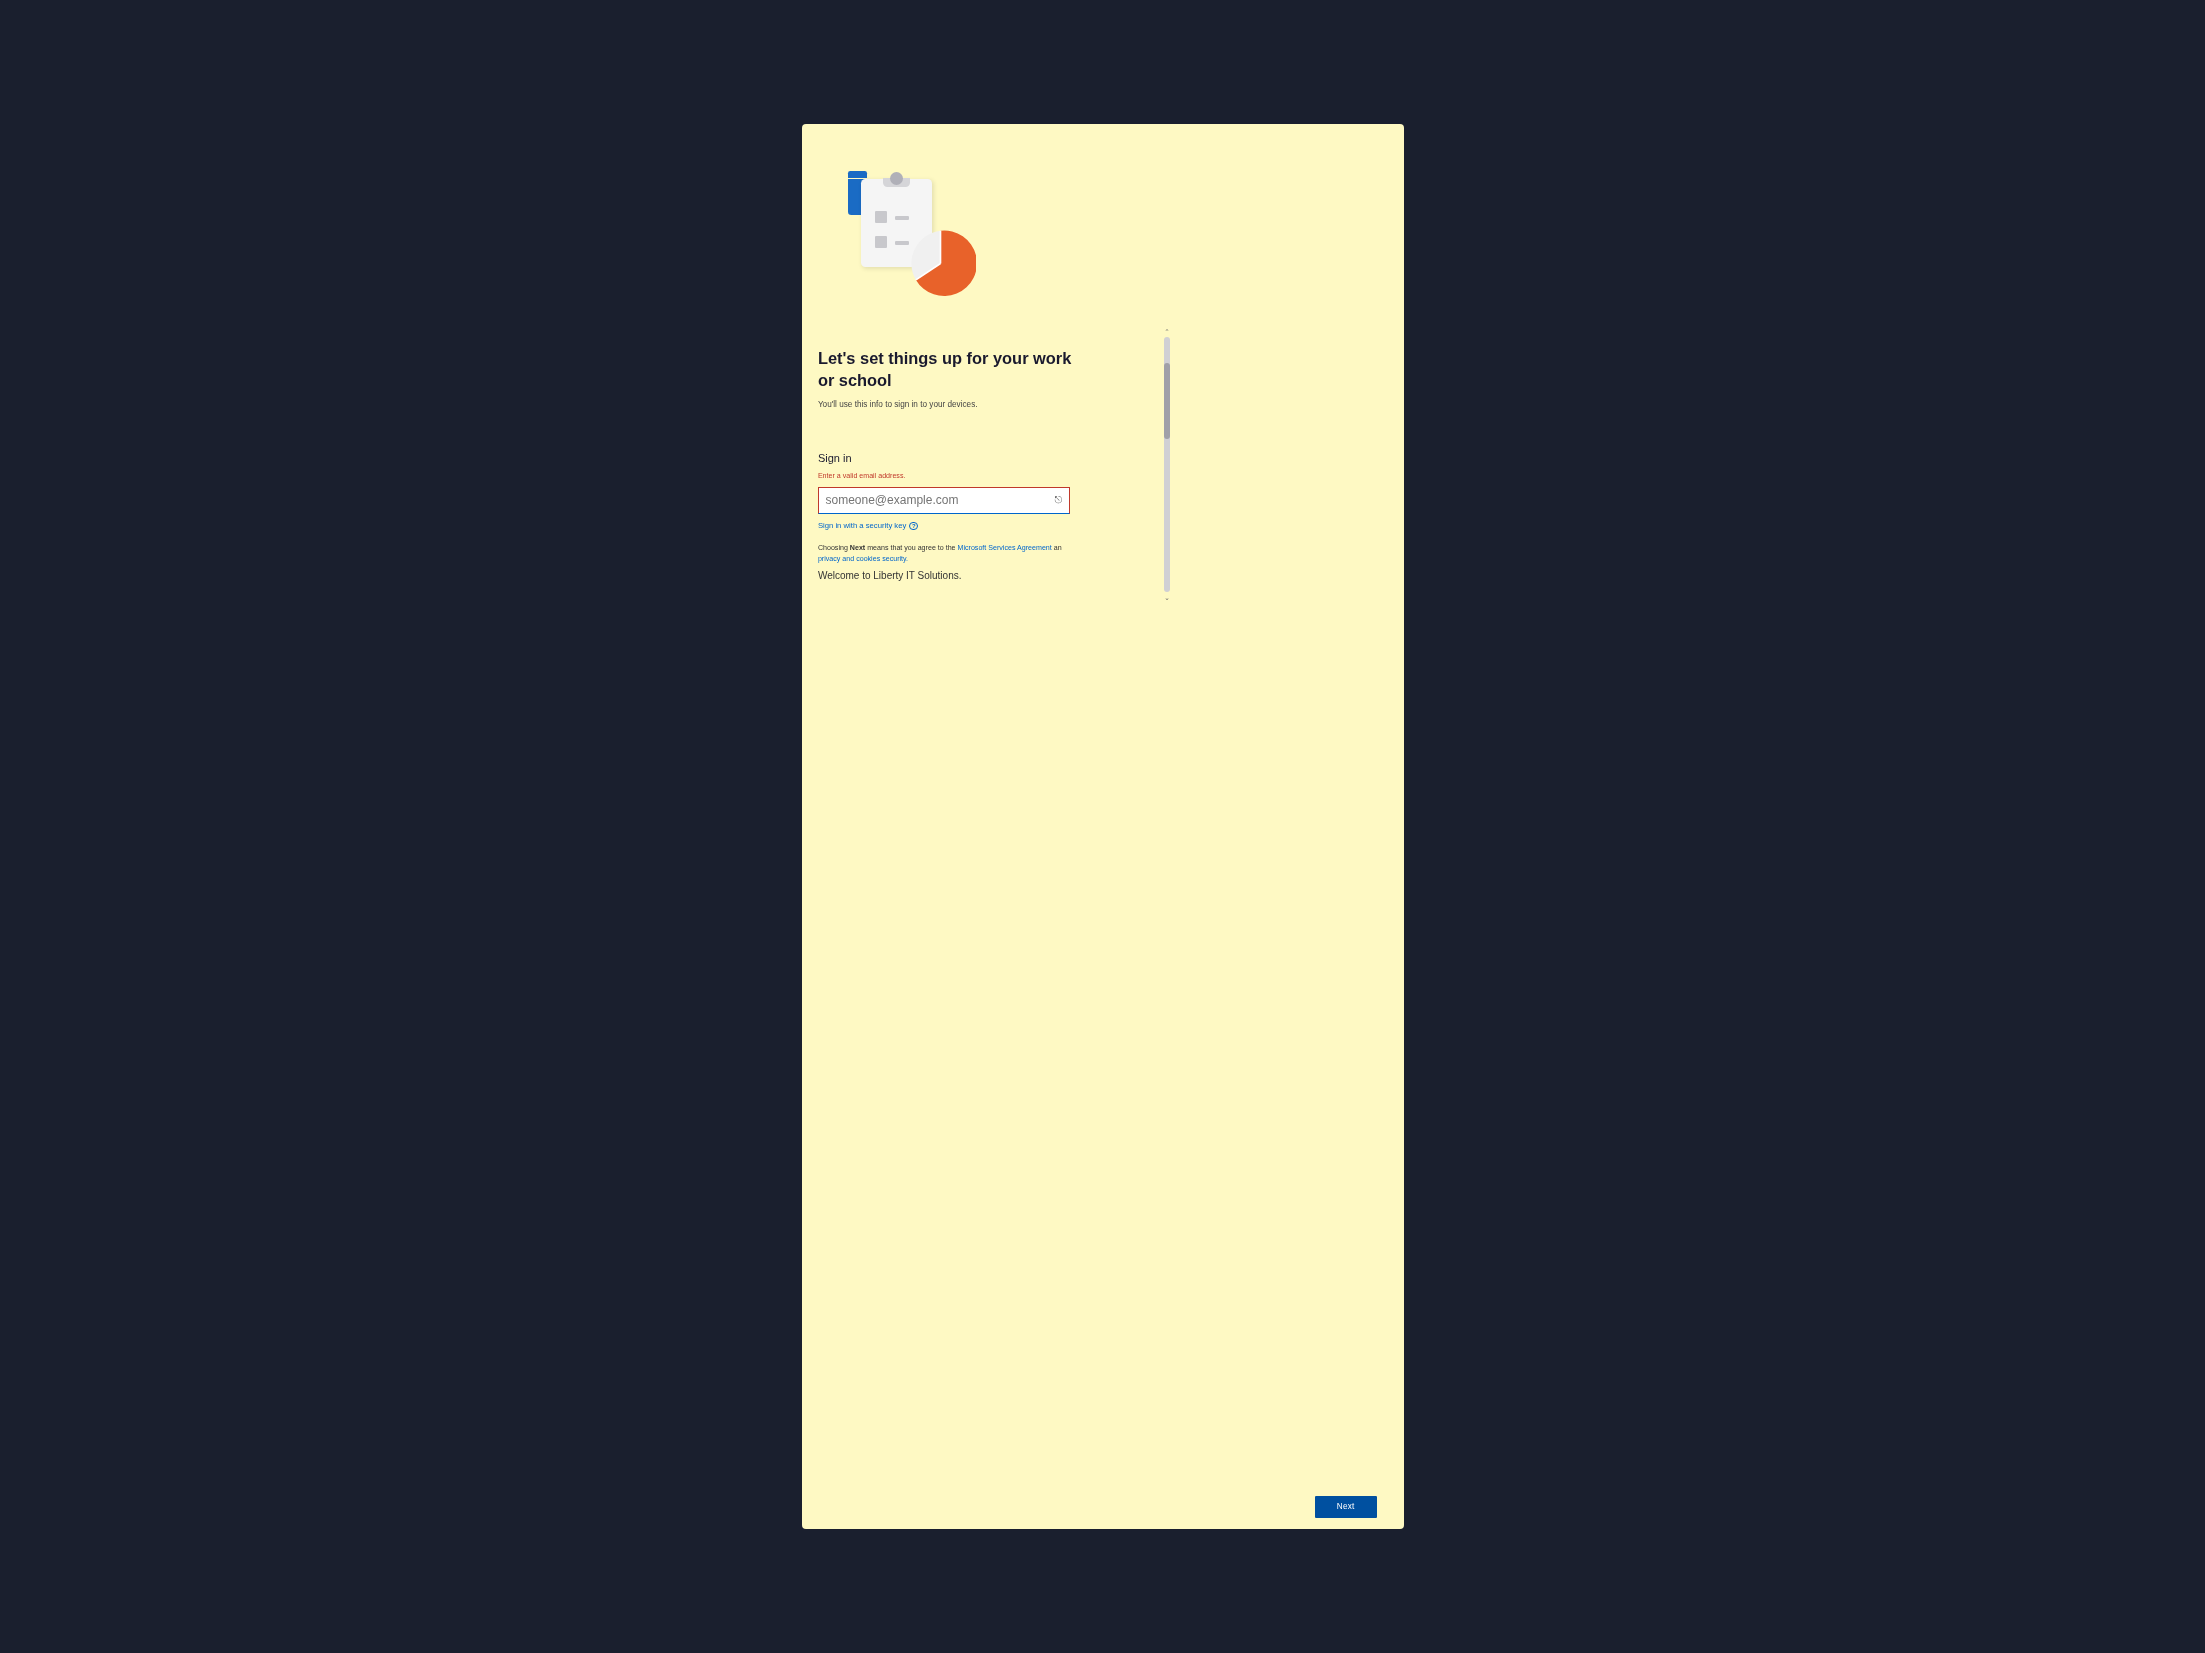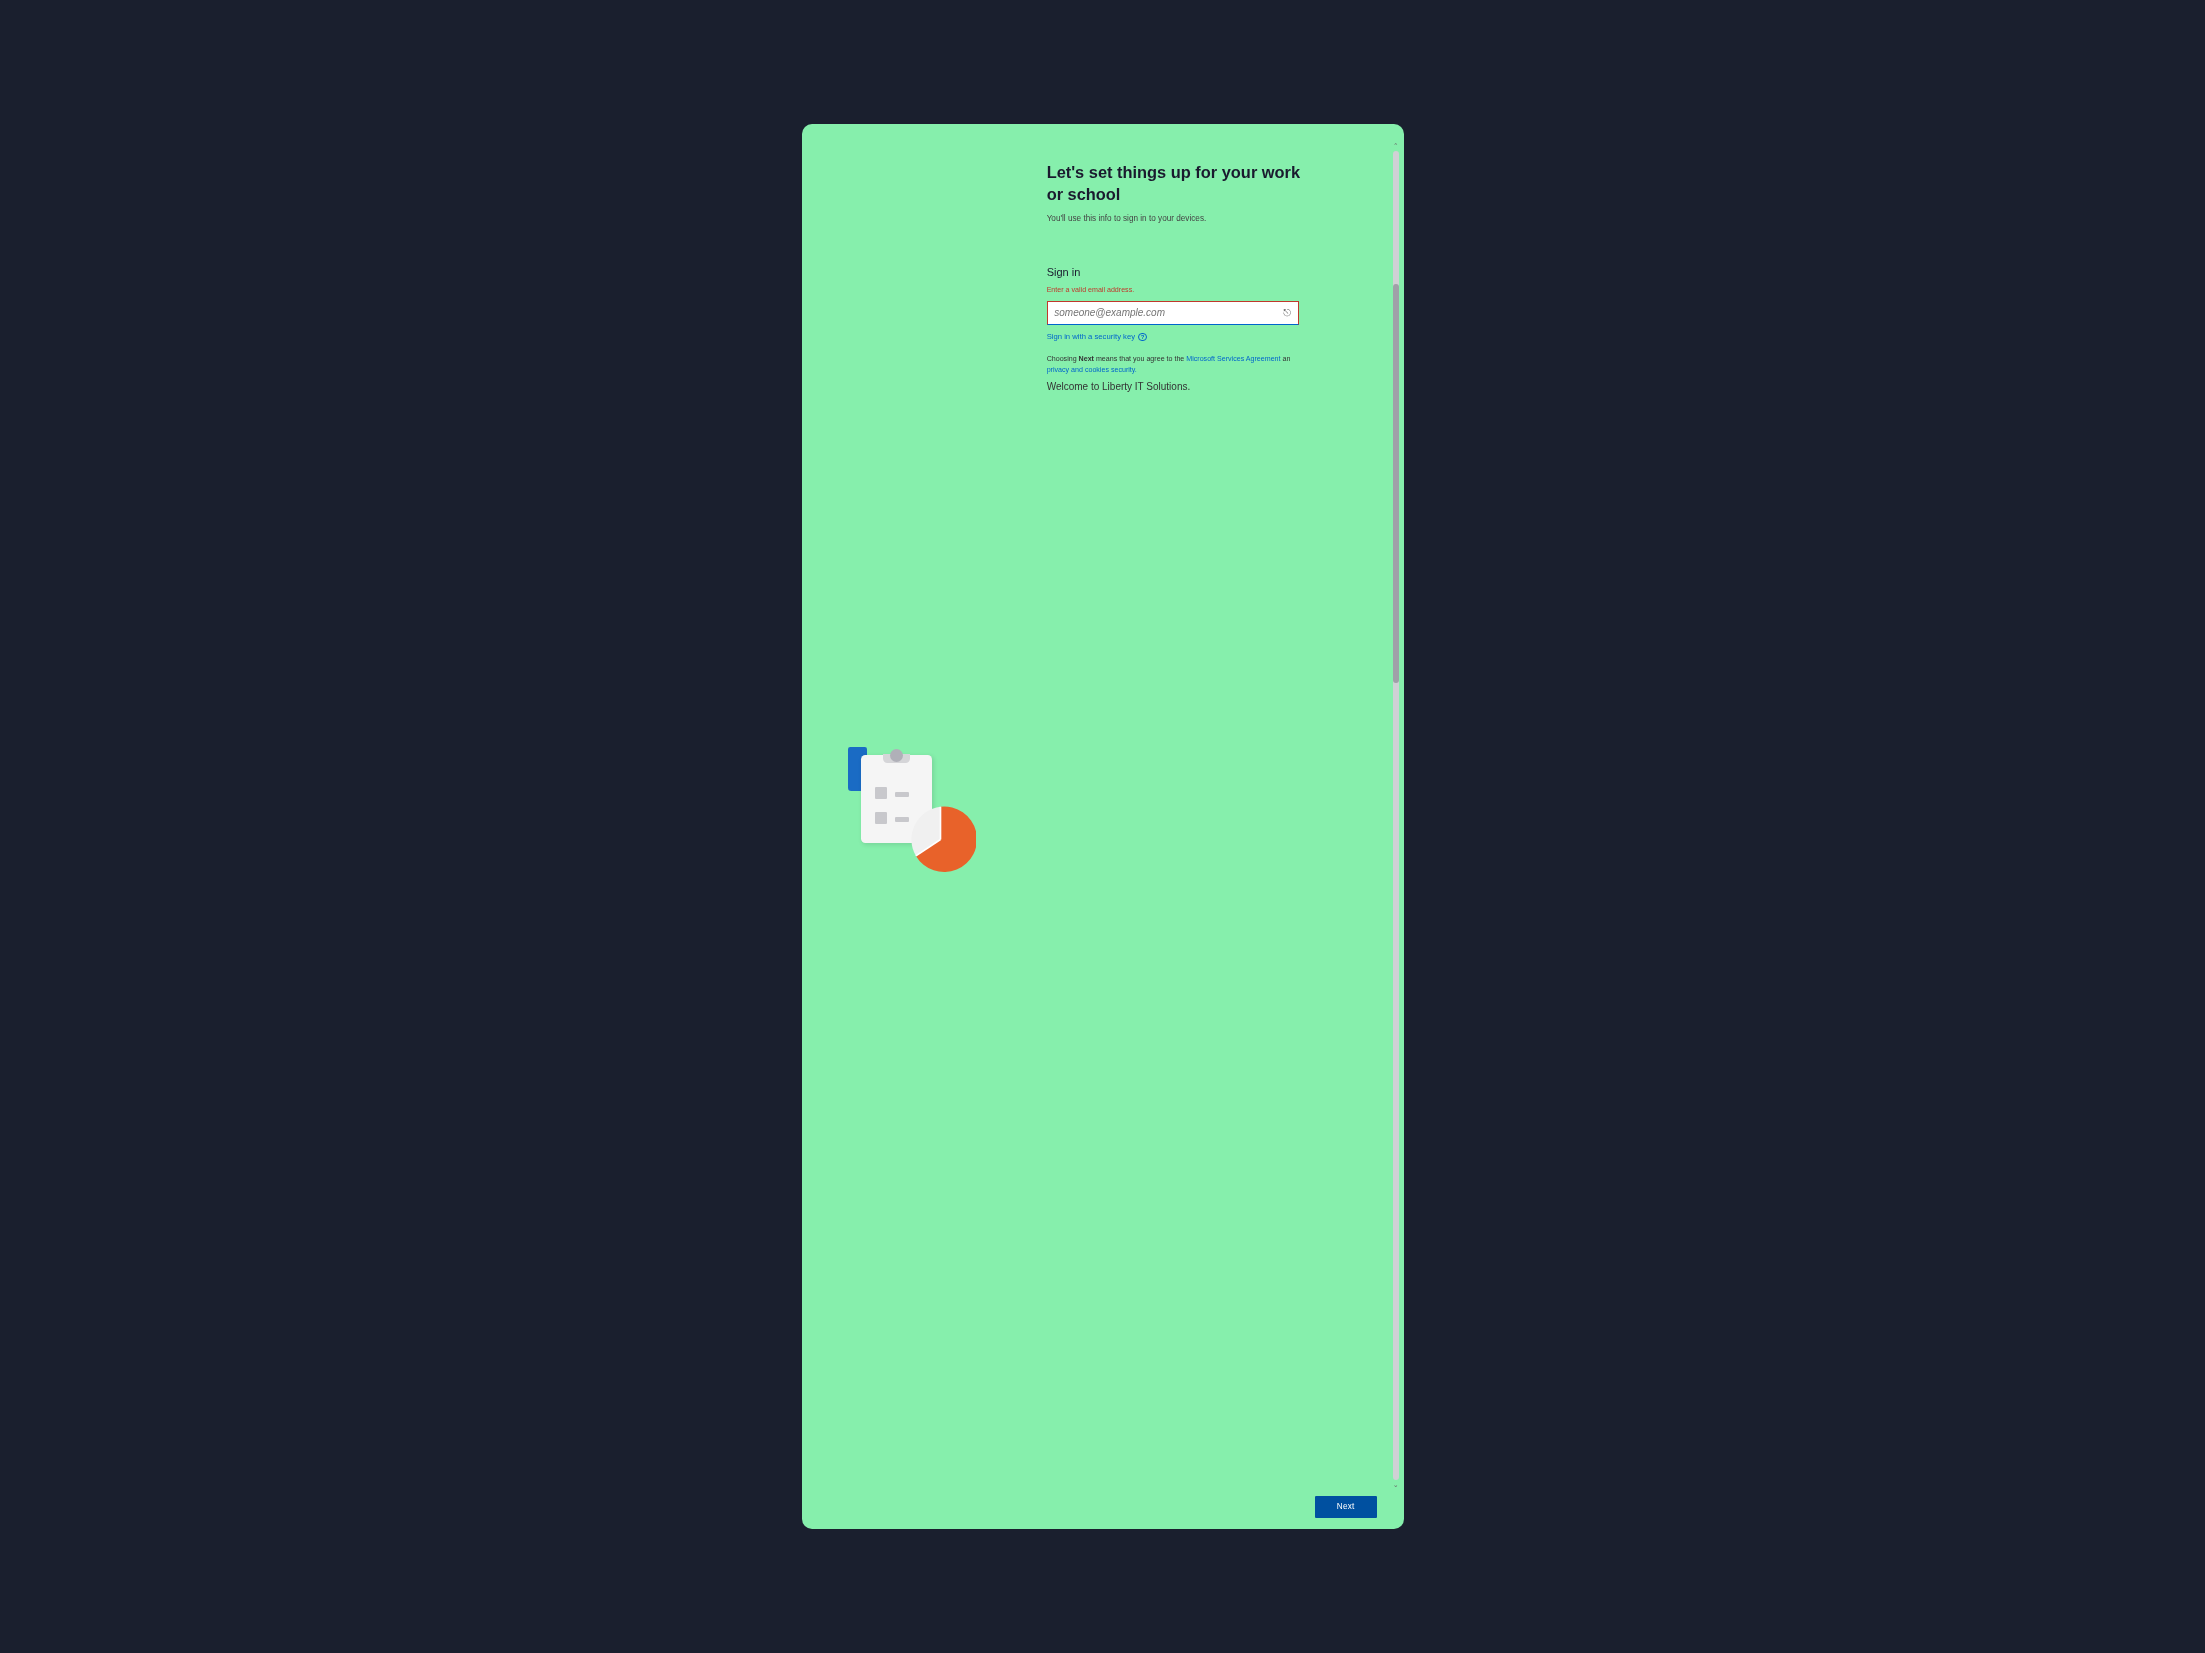--- a/index.html
+++ b/index.html
@@ -11,28 +11,28 @@
     body {
       background-color: #1a1f2e;
       display: flex;
       justify-content: center;
       align-items: center;
       min-height: 100vh;
       font-family: 'Segoe UI', -apple-system, BlinkMacSystemFont, sans-serif;
     }
 
     .screen-container {
-      background-color: #86efac;
+      background-color: #fef9c3;
       width: 92%;
       max-width: 602px;
       min-height: 85vh;
-      border-radius: 10px;
+      border-radius: 4px;
       position: relative;
       display: flex;
-      flex-direction: row;
+      flex-direction: column;
       overflow: hidden;
       padding: 22px 0 44px 0;
     }
 
     .left-panel {
       width: 38%;
       display: flex;
       align-items: center;
       justify-content: center;
       position: relative;
@@ -238,28 +238,27 @@
 
     .email-input-wrapper {
       position: relative;
       max-width: 252px;
       margin-bottom: 7.7px;
     }
 
     .email-input {
       width: 100%;
       padding: 5.5px 6.6px;
-      font-size: 10px;
+      font-size: 12px;
       border: 1.1px solid #c0392b;
       border-bottom: 1.1px solid #0066cc;
       outline: none;
       background-color: #fff;
       color: #333;
       border-radius: 0;
-      font-style: italic;
     }
 
     .cursor-indicator {
       position: absolute;
       right: 7.7px;
       top: 50%;
       transform: translateY(-50%);
       color: #555;
       font-size: 9.8px;
       pointer-events: none;

